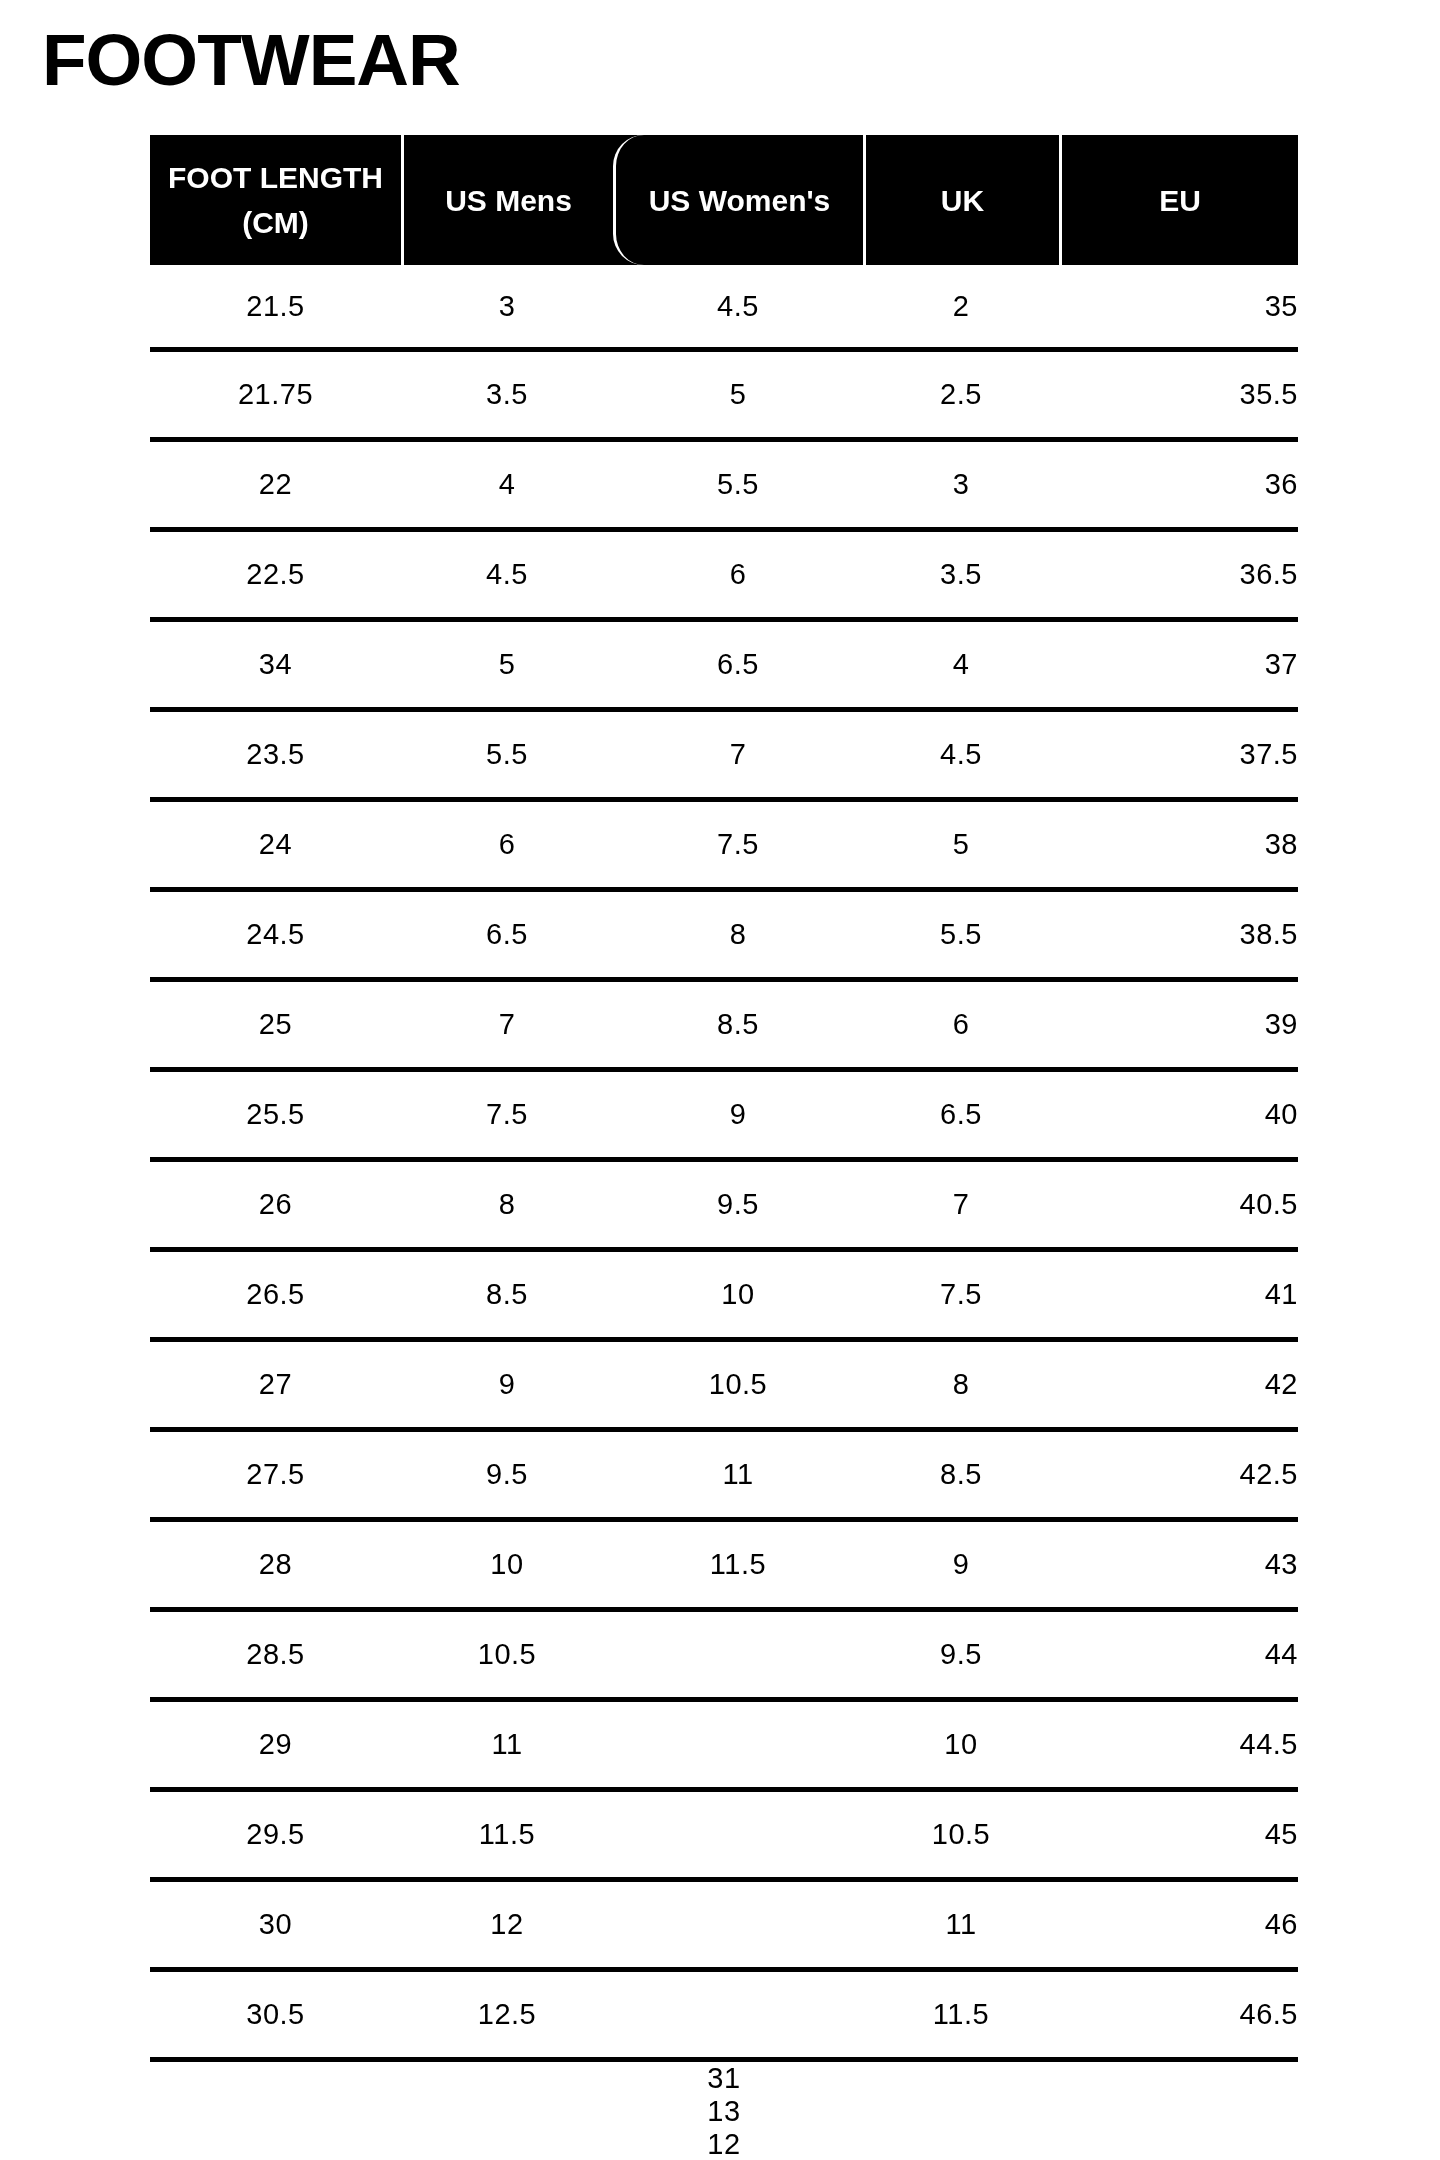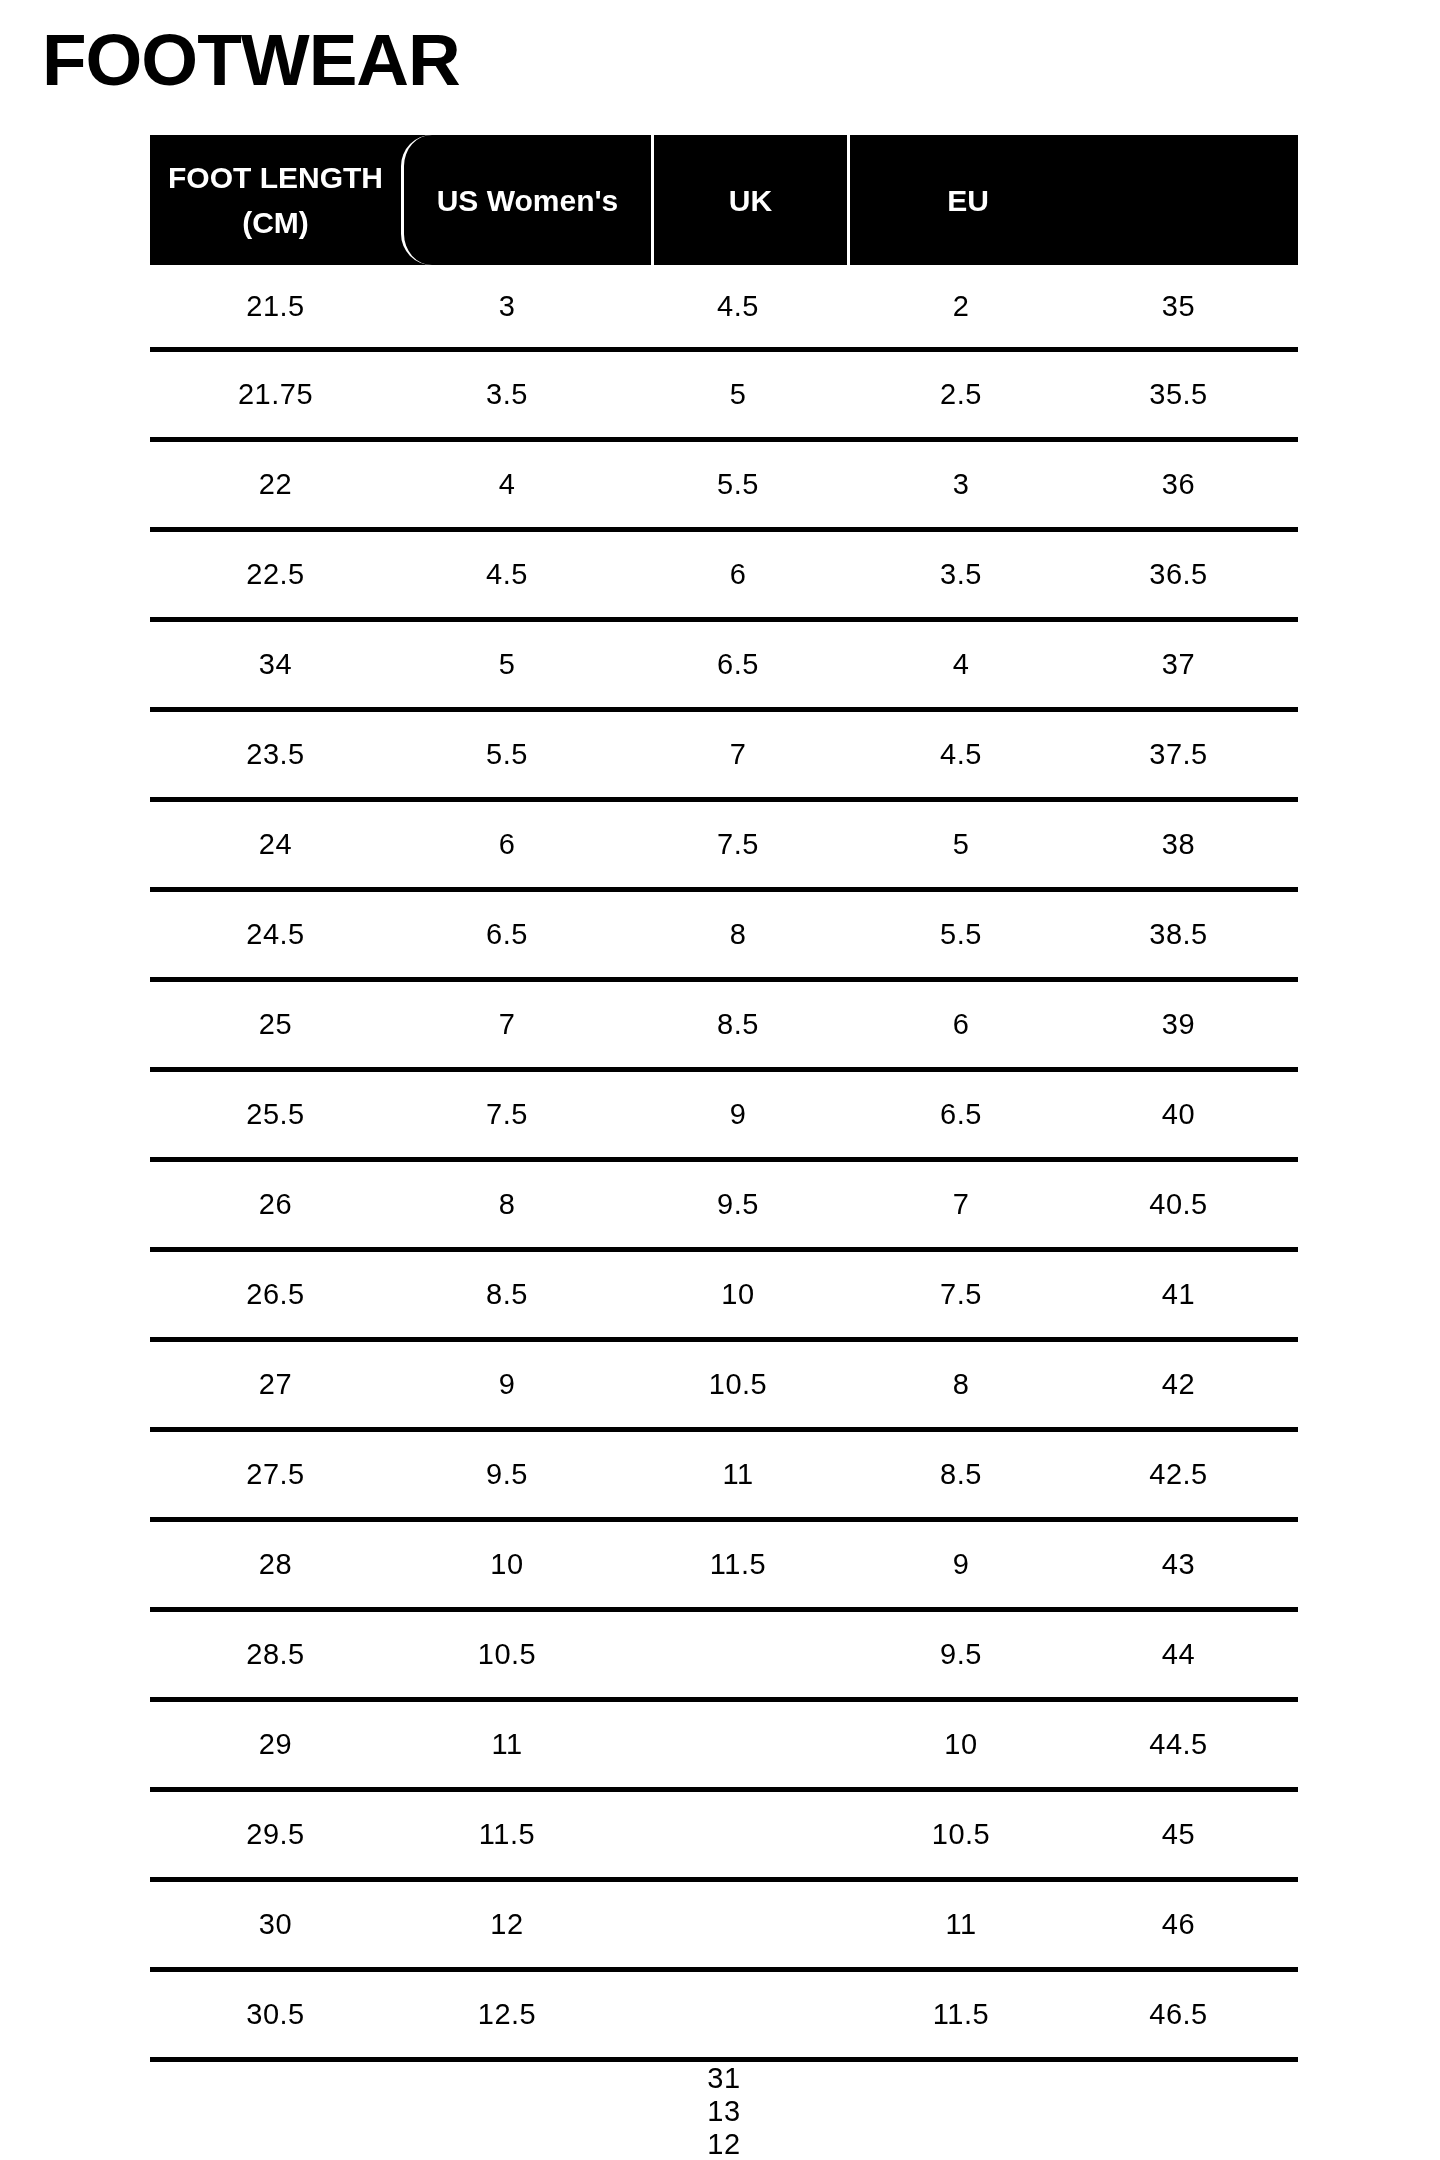--- a/index.html
+++ b/index.html
@@ -70,30 +70,31 @@
     flex: none;
     font-size: 29px;
     color: #000000;
     text-align: center;
     letter-spacing: 0.5px;
   }
   .col0 { width: 251px; }
   .col1 { width: 212px; }
   .col2 { width: 250px; border-radius: 31px; }
   .col3 { width: 196px; }
-  .col4 { width: 239px; }
+  .col4 { width: 239px; text-align: right; }
 </style>
 </head>
 <body>
 
 <div class="page-title">FOOTWEAR</div>
 
 <div class="size-table">
   <div class="thead">
       <div class="th col0">FOOT LENGTH (CM)</div>
+      <div class="th col1">US Mens</div>
       <div class="th col2">US Women's</div>
       <div class="th col3">UK</div>
       <div class="th col4">EU</div>
     </div>
   <div class="tbody">
       <div class="tr first">
         <div class="td col0">21.5</div>
         <div class="td col1">3</div>
         <div class="td col2">4.5</div>
         <div class="td col3">2</div>

